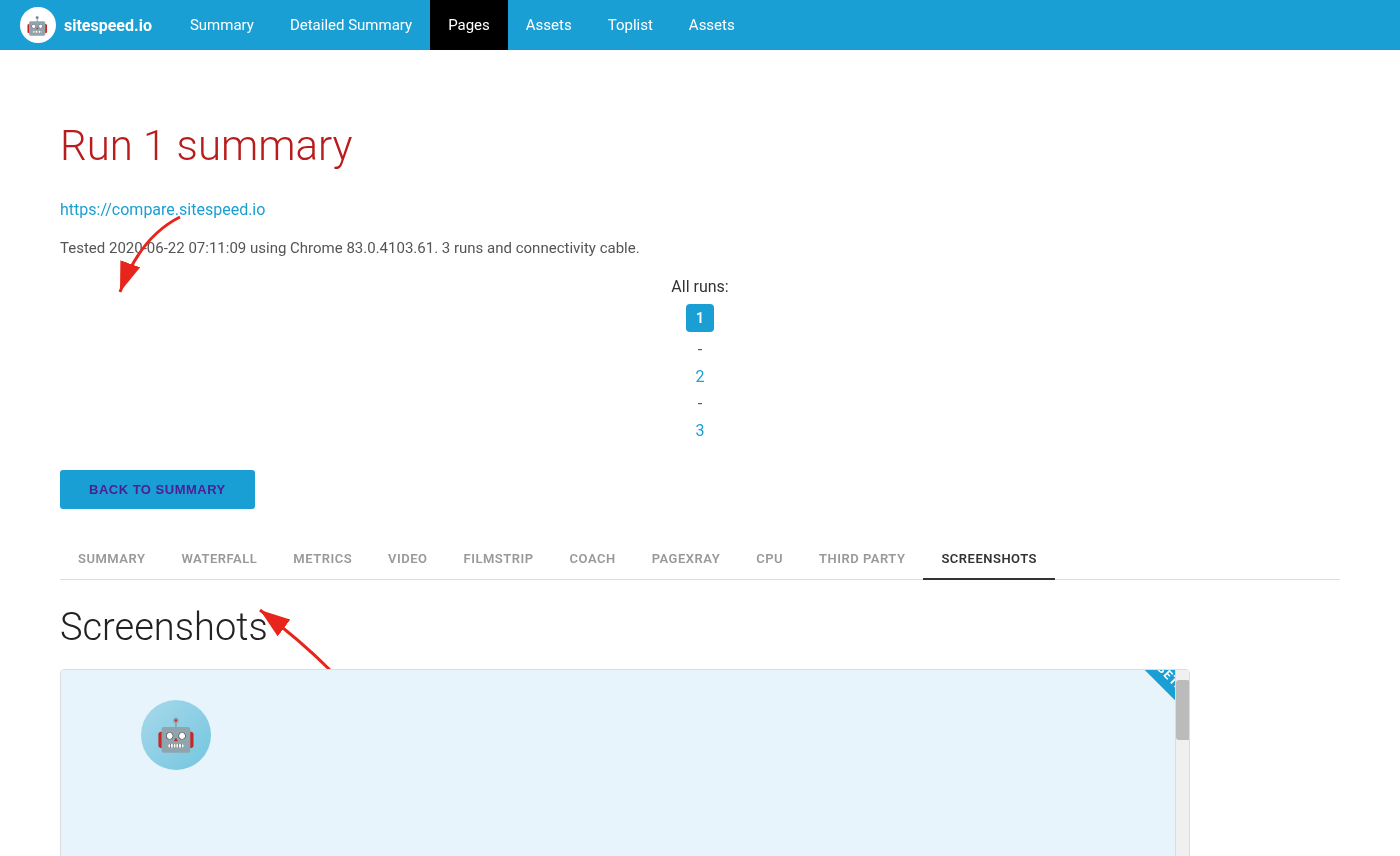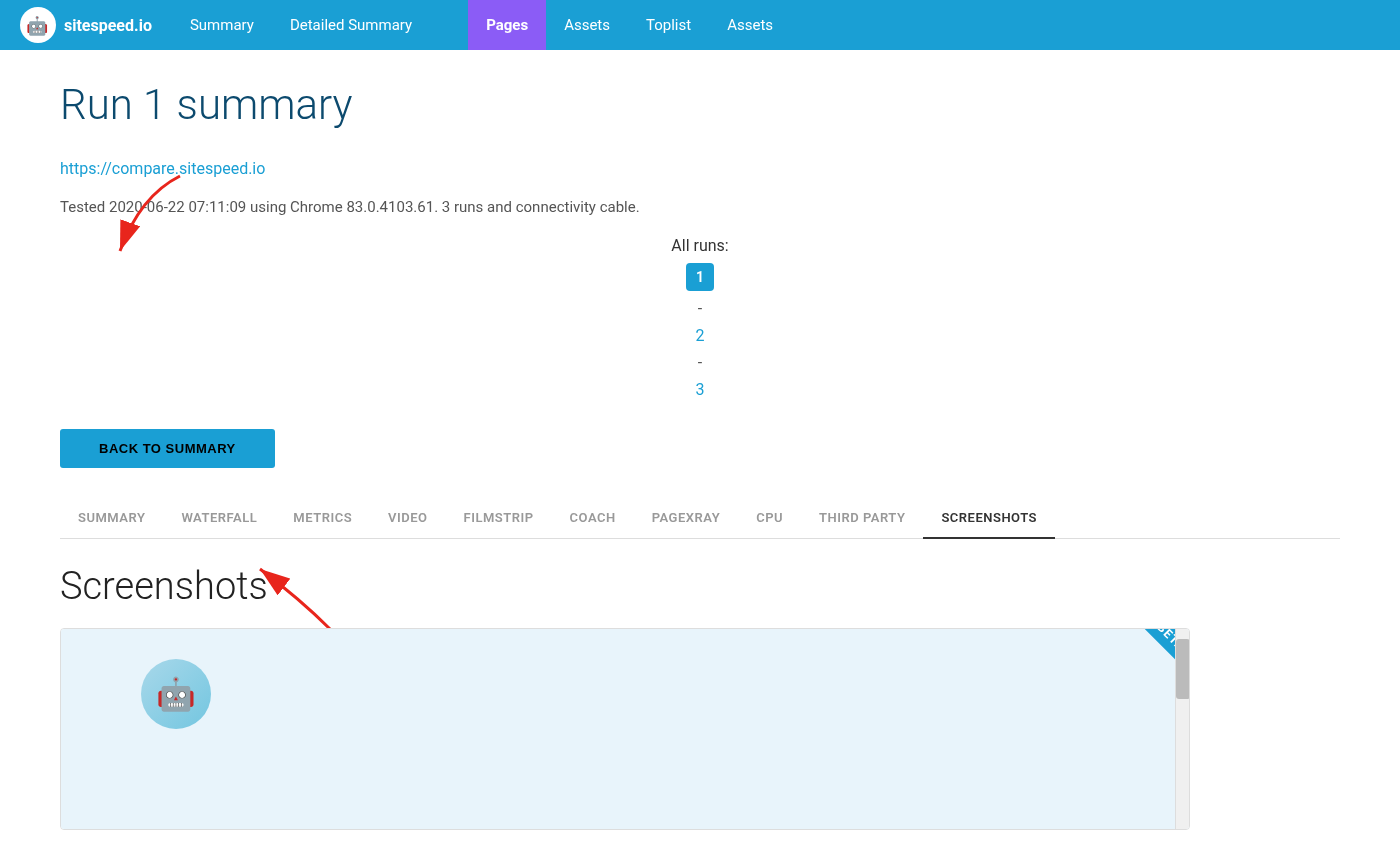--- a/index.html
+++ b/index.html
@@ -40,36 +40,36 @@
       color: white;
       text-decoration: none;
       padding: 0 18px;
       height: 50px;
       display: flex;
       align-items: center;
       font-size: 15px;
       cursor: pointer;
     }
     .nav-item.active {
-      background: #8b5cf6;
-      font-weight: 700;
-      margin-left: 38px;
+      background: #000000;
+      font-weight: 400;
     }
 
     
     .main-content {
       padding: 30px 60px;
       max-width: 1400px;
     }
 
     .page-title {
       font-size: 42px;
       font-weight: 300;
-      color: #0c4a6e;
+      color: #b91c1c;
       margin-bottom: 30px;
+      margin-top: 41px;
     }
 
     .url-link {
       color: #1a9fd4;
       font-size: 16px;
       text-decoration: none;
       display: block;
       margin-bottom: 20px;
     }
 
@@ -102,23 +102,23 @@
     }
     .run-link {
       color: #1a9fd4;
       text-decoration: none;
       font-size: 16px;
     }
     .runs-separator { color: #555; }
 
     .back-btn {
       background: #1a9fd4;
-      color: #000000;
+      color: #4c1d95;
       border: none;
-      padding: 12px 39px;
+      padding: 12px 29px;
       font-size: 13px;
       font-weight: 700;
       letter-spacing: 0.5px;
       cursor: pointer;
       border-radius: 3px;
       margin-bottom: 30px;
       display: inline-block;
     }
 
     

